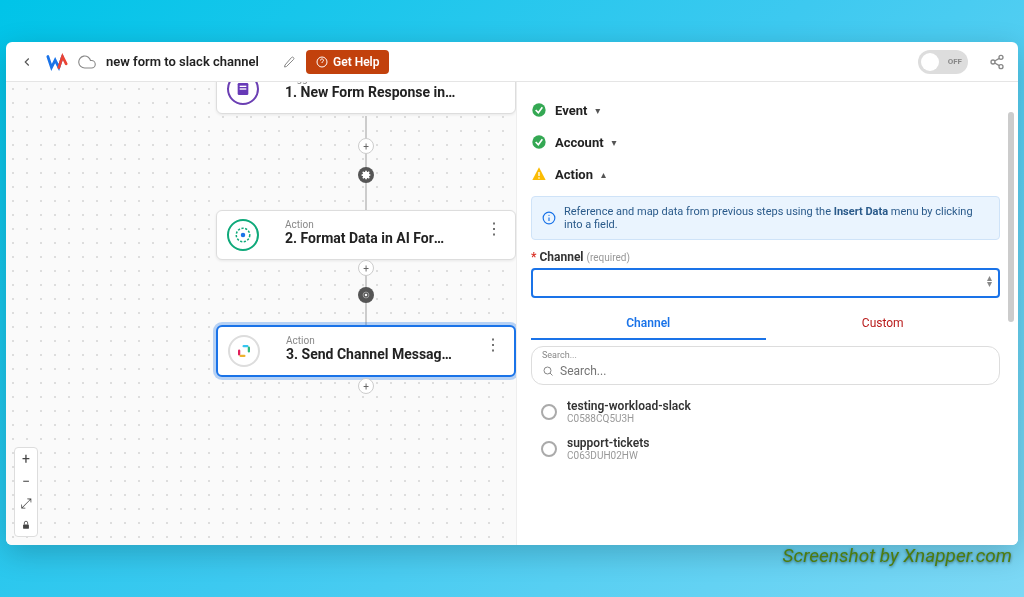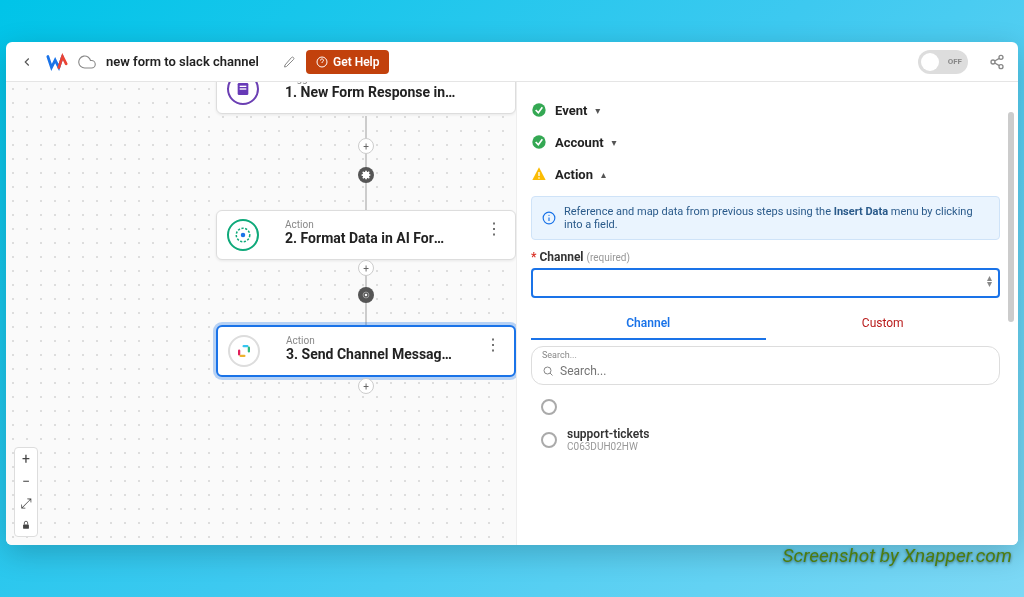--- a/index.html
+++ b/index.html
@@ -554,20 +554,24 @@
                 <circle cx="11" cy="11" r="7"></circle>
                 <line x1="21" y1="21" x2="16" y2="16"></line>
               </svg>
             <input type="text" placeholder="Search..." style="">
           </div>
         </div>
 
         <div class="option-list">
           <div class="option">
             <div class="radio"></div>
+            <div class="option-text">
+              <div class="name">testing-workload-slack</div>
+              <div class="id">C0588CQ5U3H</div>
+            </div>
           </div>
           <div class="option">
             <div class="radio"></div>
             <div class="option-text">
               <div class="name">support-tickets</div>
               <div class="id">C063DUH02HW</div>
             </div>
           </div>
         </div>
 

